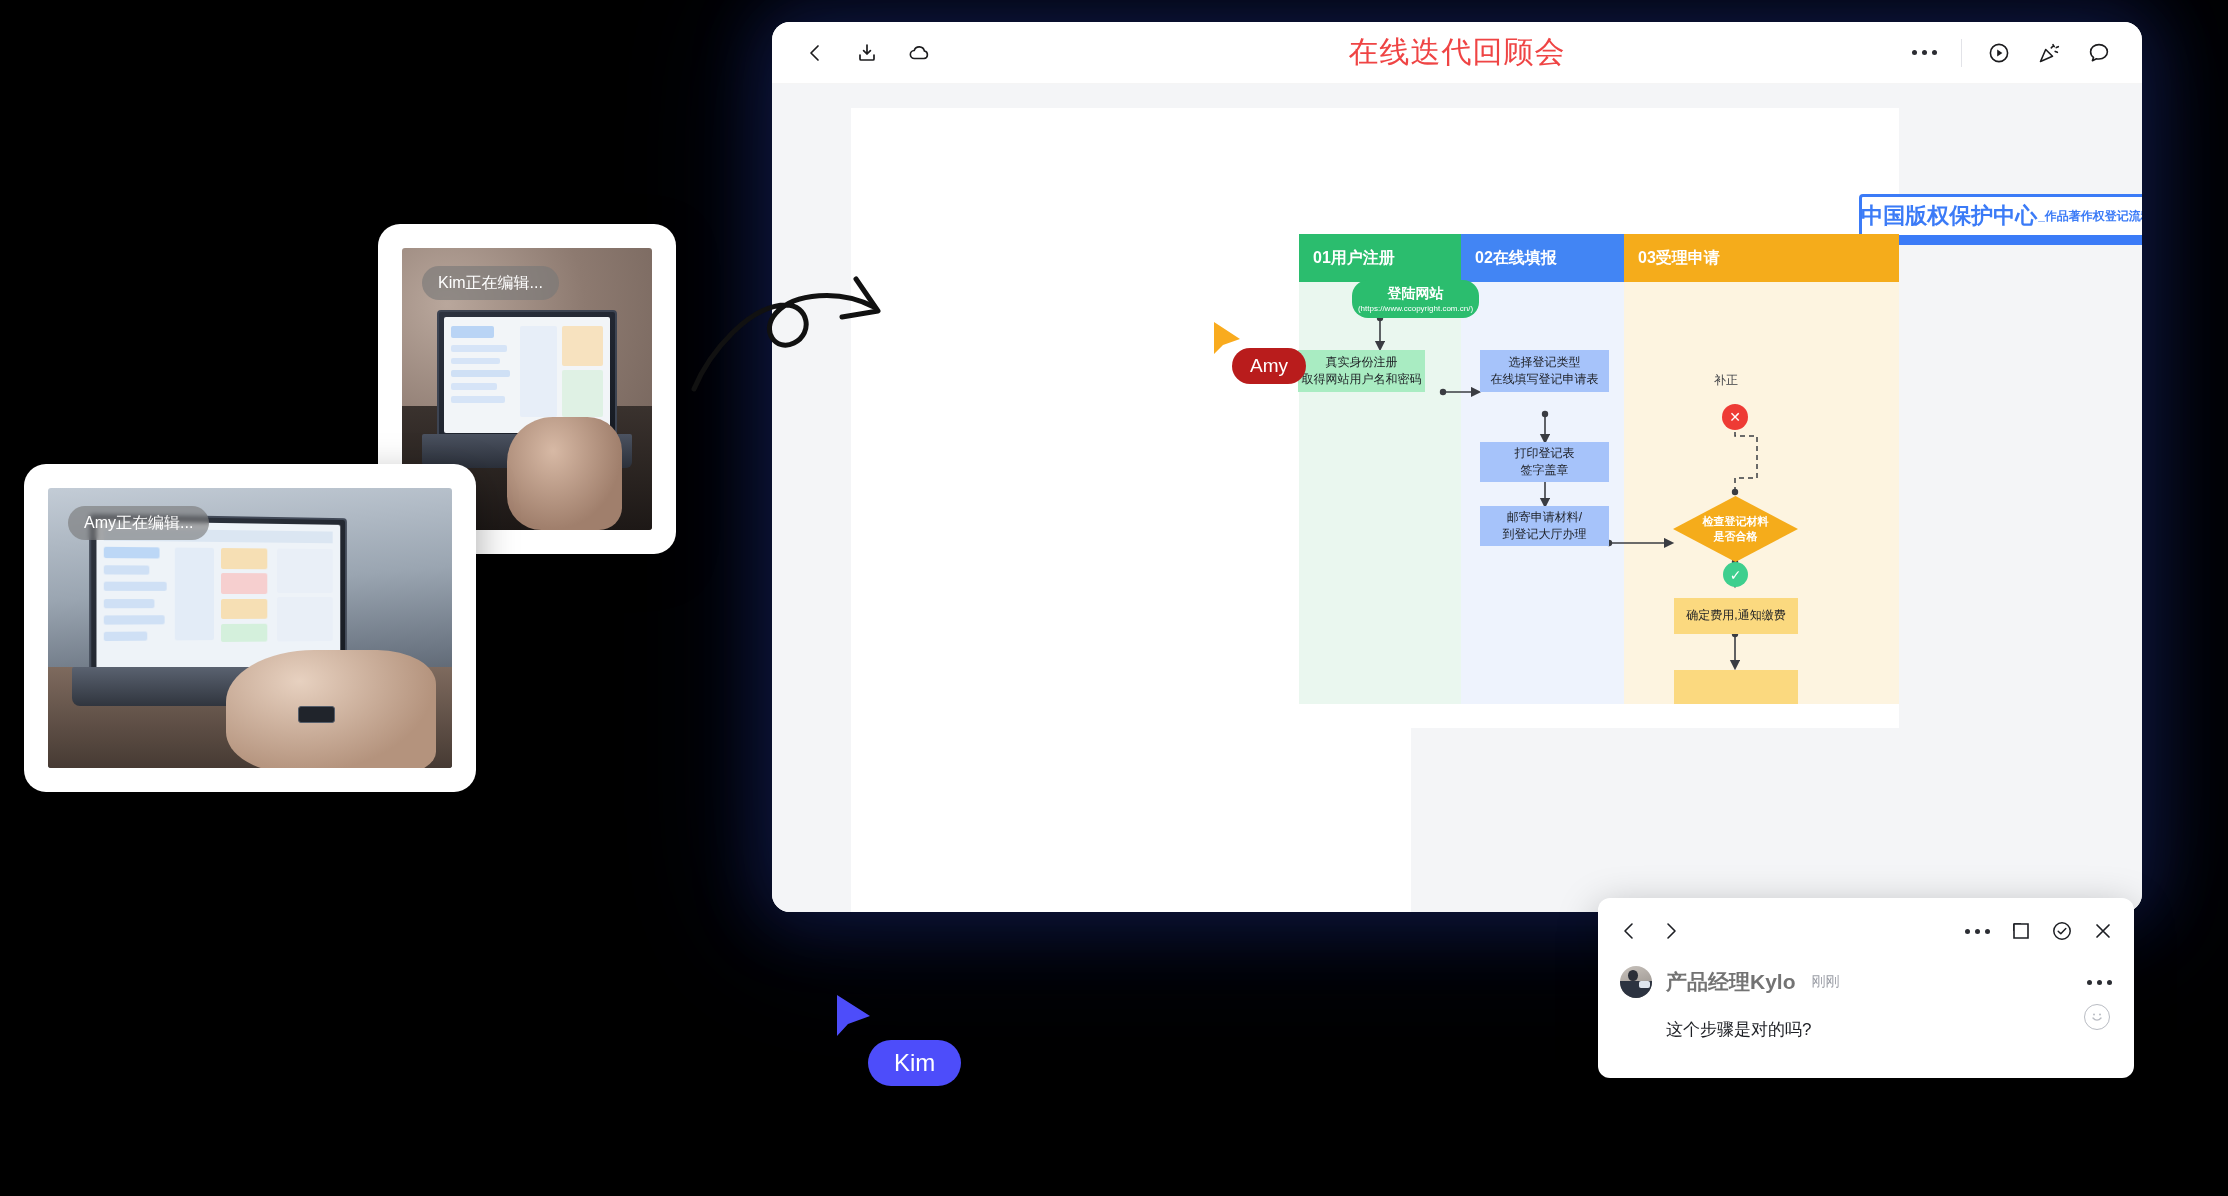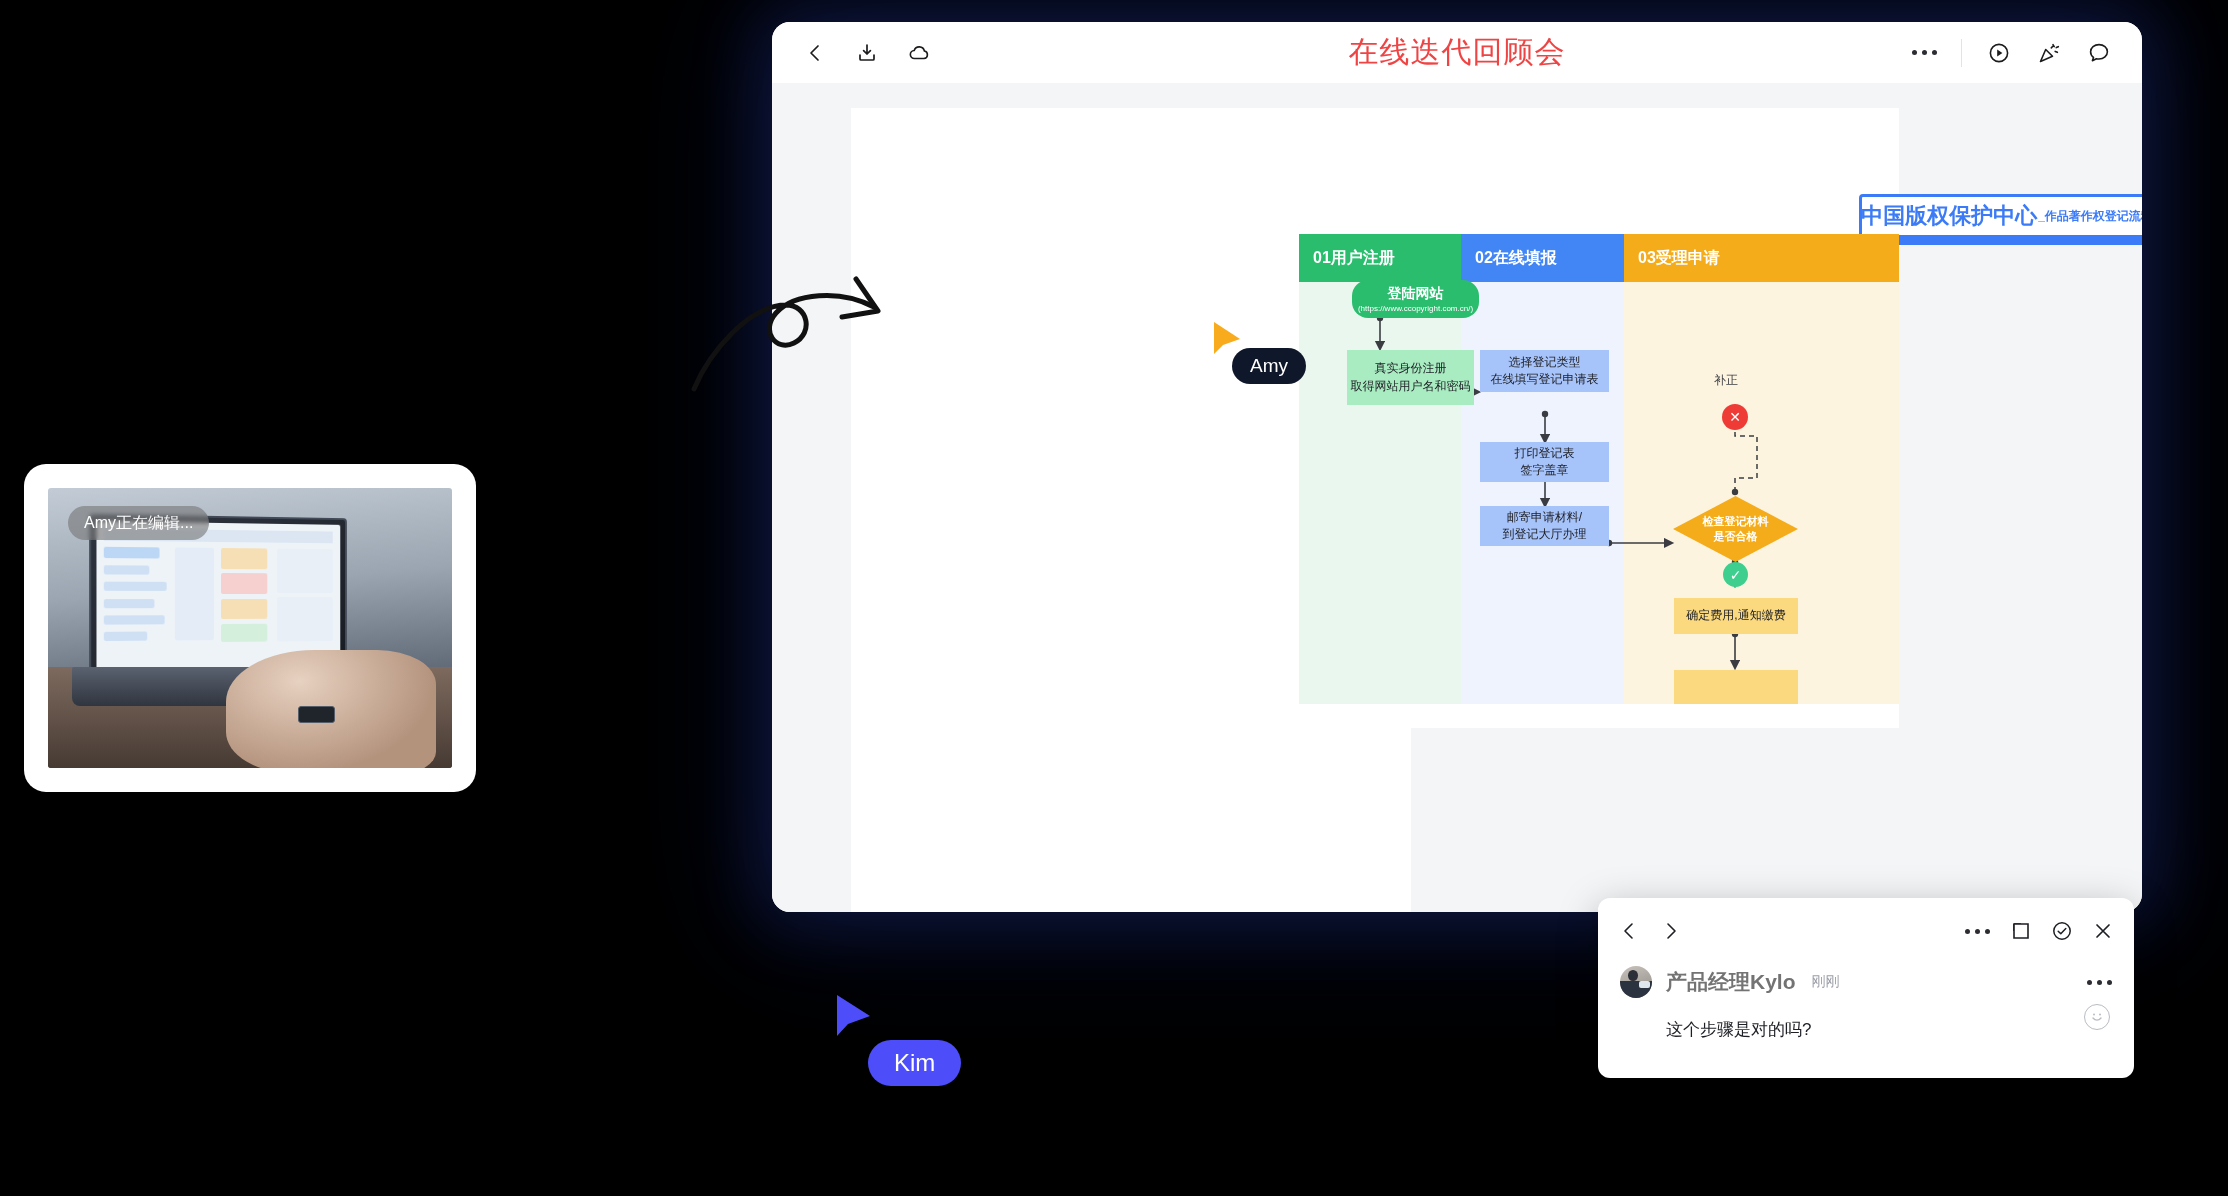--- a/index.html
+++ b/index.html
@@ -314,21 +314,21 @@
 
         <circle cx="963" cy="550" r="3.2" fill="#3a3c42"></circle>
         <line x1="963" y1="550" x2="963" y2="584" stroke="#3a3c42" stroke-width="1.6" marker-end="url(#ah)"></line>
       </svg>
 
       <div class="fc-pill" style="left:545px;top:196px;width:127px;height:38px">
         <b>登陆网站</b>
         <span>(https://www.ccopyright.com.cn/)</span>
       </div>
 
-      <div class="fc-box" style="left:575px;top:266px;width:127px;height:55px;background:#a9ecc2">
+      <div class="fc-box" style="left:526px;top:266px;width:127px;height:42px;background:#a9ecc2">
         <div>真实身份注册</div>
         <div>取得网站用户名和密码</div>
       </div>
 
       <div class="fc-box" style="left:708px;top:266px;width:129px;height:42px;background:#a6c3fa">
         <div>选择登记类型</div>
         <div>在线填写登记申请表</div>
       </div>
 
       <div class="fc-box" style="left:708px;top:358px;width:129px;height:40px;background:#a6c3fa">
@@ -359,28 +359,60 @@
       <div class="fc-box" style="left:902px;top:514px;width:124px;height:36px;background:#fbd97f">
         <div>确定费用,通知缴费</div>
       </div>
 
       <div class="fc-box" style="left:902px;top:586px;width:124px;height:34px;background:#fbd97f;overflow:hidden"></div>
 
       <div class="cursor-wrap">
         <svg style="position:absolute;left:440px;top:236px" width="34" height="40">
           <path d="M2 2 L2 34 L11 25 L28 19 Z" fill="#f9ab1e"></path>
         </svg>
-        <div class="cursor-pill" style="left:460px;top:264px;background:#0f172a">
+        <div class="cursor-pill" style="left:460px;top:264px;background:#b91c1c">
           <span>Amy</span>
         </div>
       </div>
 
     </div>
   </div>
 
+  <div class="vid-card" style="left:378px;top:224px;width:298px;height:330px">
+    <div class="thumb">
+      <div class="photo" style="background:
+             radial-gradient(circle at 18% 20%, #b9a79c 0%, #8d7a70 45%, #6c5c54 100%);">
+
+        <div style="position:absolute;left:0;bottom:0;width:100%;height:44%;
+                    background:linear-gradient(180deg,#3a322e,#1d1816);"></div>
+        <div style="position:absolute;left:14%;top:22%;width:72%;height:46%;
+                    background:linear-gradient(150deg,#2d3340,#161a22);
+                    border-radius:4px;border:2px solid #3d4452;">
+          <div style="position:absolute;inset:5px;background:#f2f5f8;border-radius:2px;overflow:hidden">
+            <div style="position:absolute;left:4%;top:8%;width:26%;height:10%;background:#b9d4f5;border-radius:2px"></div>
+            <div style="position:absolute;left:4%;top:24%;width:34%;height:6%;background:#d6e4f7;border-radius:2px"></div>
+            <div style="position:absolute;left:4%;top:35%;width:30%;height:6%;background:#d6e4f7;border-radius:2px"></div>
+            <div style="position:absolute;left:4%;top:46%;width:36%;height:6%;background:#cfe0f5;border-radius:2px"></div>
+            <div style="position:absolute;left:4%;top:57%;width:28%;height:6%;background:#d6e4f7;border-radius:2px"></div>
+            <div style="position:absolute;left:4%;top:68%;width:33%;height:6%;background:#d6e4f7;border-radius:2px"></div>
+            <div style="position:absolute;left:46%;top:8%;width:22%;height:78%;background:#e7eef8;border-radius:2px"></div>
+            <div style="position:absolute;left:71%;top:8%;width:25%;height:34%;background:#f7e2bf;border-radius:2px"></div>
+            <div style="position:absolute;left:71%;top:46%;width:25%;height:40%;background:#dff1e4;border-radius:2px"></div>
+          </div>
+        </div>
+        <div style="position:absolute;left:8%;top:66%;width:84%;height:12%;
+                    background:linear-gradient(180deg,#4b5260,#2b303a);
+                    border-radius:2px 2px 6px 6px;"></div>
+        <div style="position:absolute;left:42%;top:60%;width:46%;height:40%;
+                    background:radial-gradient(ellipse at 40% 30%, #d7b9a5, #a07f6c 70%);
+                    border-radius:40% 30% 20% 30%;"></div>
+      </div>
+      <div class="vid-name">Kim正在编辑...</div>
+    </div>
+  </div>
 
   <div class="vid-card" style="left:24px;top:464px;width:452px;height:328px">
     <div class="thumb">
       <div class="photo" style="background:linear-gradient(175deg,#c3ccd6 0%,#9aa5b1 36%,#6c7683 62%,#2b2f36 100%);">
         <div style="position:absolute;left:0;bottom:0;width:100%;height:36%;
                     background:linear-gradient(180deg,#7e6a5e,#463a33);"></div>
         <div style="position:absolute;left:11%;top:10%;width:64%;height:58%;
                     background:linear-gradient(150deg,#2f3540,#171b22);
                     border-radius:4px;border:2px solid #424a58;transform:perspective(500px) rotateY(6deg);">
           <div style="position:absolute;inset:5px;background:#eef3f8;border-radius:2px;overflow:hidden">

